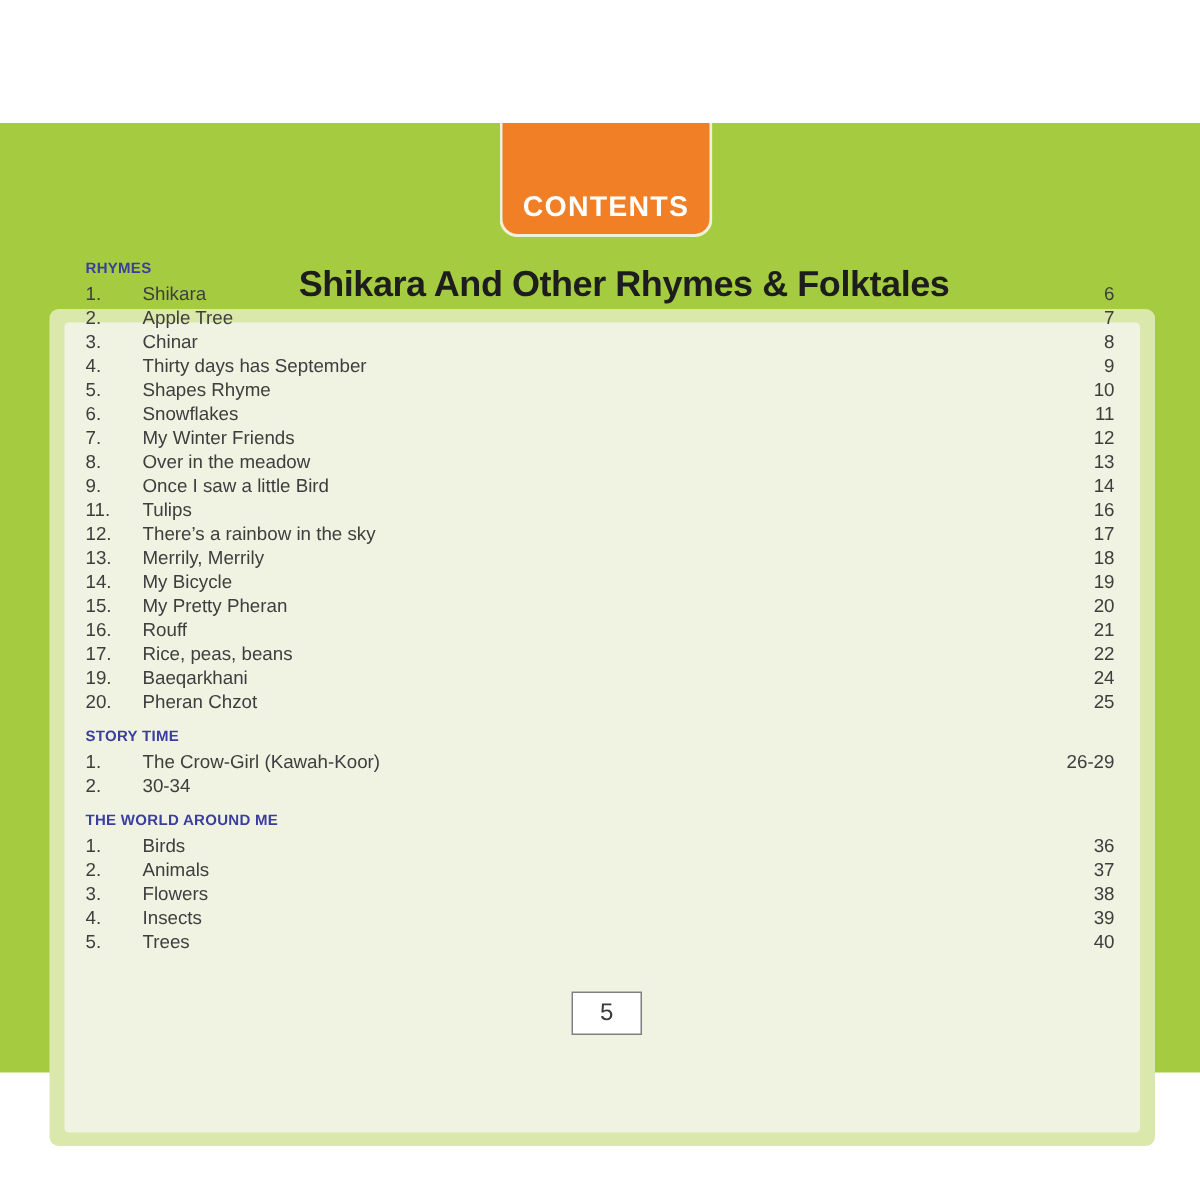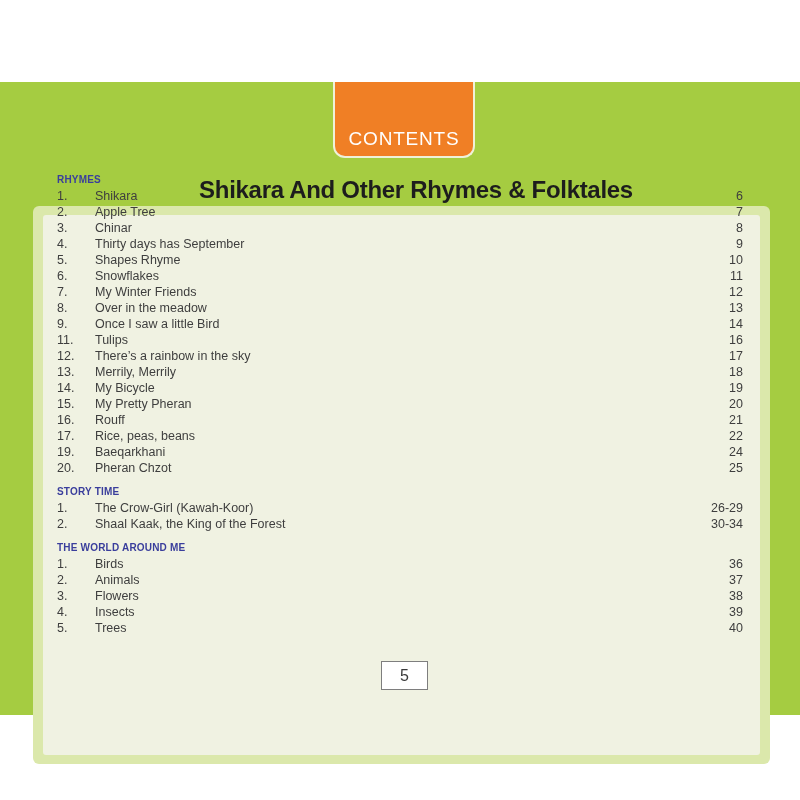--- a/index.html
+++ b/index.html
@@ -21,21 +21,21 @@
   }
   .contents-tab {
     position:absolute; left:333px; top:82px; width:142px; height:76px;
     box-sizing:border-box; background:#f07f25;
     border:2px solid #eff1d9; border-top:none;
     border-radius:0 0 12px 12px;
     display:flex; align-items:flex-end; justify-content:center;
     padding-bottom:6px; z-index:3;
   }
   .contents-tab span {
-    color:#ffffff; font-weight:normal; font-size:19px; letter-spacing:0.8px;
+    color:#ffffff; font-weight:bold; font-size:19px; letter-spacing:0.8px;
   }
   .book-title {
     position:absolute; left:0; top:160px; width:800px; margin:16px;
     text-align:center; font-size:24px; font-weight:bold;
     letter-spacing:-0.3px; color:#1d1d1d; z-index:2;
   }
   .toc {
     position:absolute; left:57px; top:171px; width:686px; z-index:2;
   }
   .toc-section { margin-top:7px; }
@@ -170,21 +170,20 @@
       </div>
       <div class="toc-section">
         <div class="toc-header">STORY TIME</div>
         <div class="toc-row">
           <span class="toc-num">1.</span>
           <span class="toc-title">The Crow-Girl (Kawah-Koor)</span>
           <span class="toc-page">26-29</span>
         </div>
         <div class="toc-row">
           <span class="toc-num">2.</span>
-          <span class="toc-title">Shaal Kaak, the King of the Forest</span>
           <span class="toc-page">30-34</span>
         </div>
       </div>
       <div class="toc-section">
         <div class="toc-header">THE WORLD AROUND ME</div>
         <div class="toc-row">
           <span class="toc-num">1.</span>
           <span class="toc-title">Birds</span>
           <span class="toc-page">36</span>
         </div>

